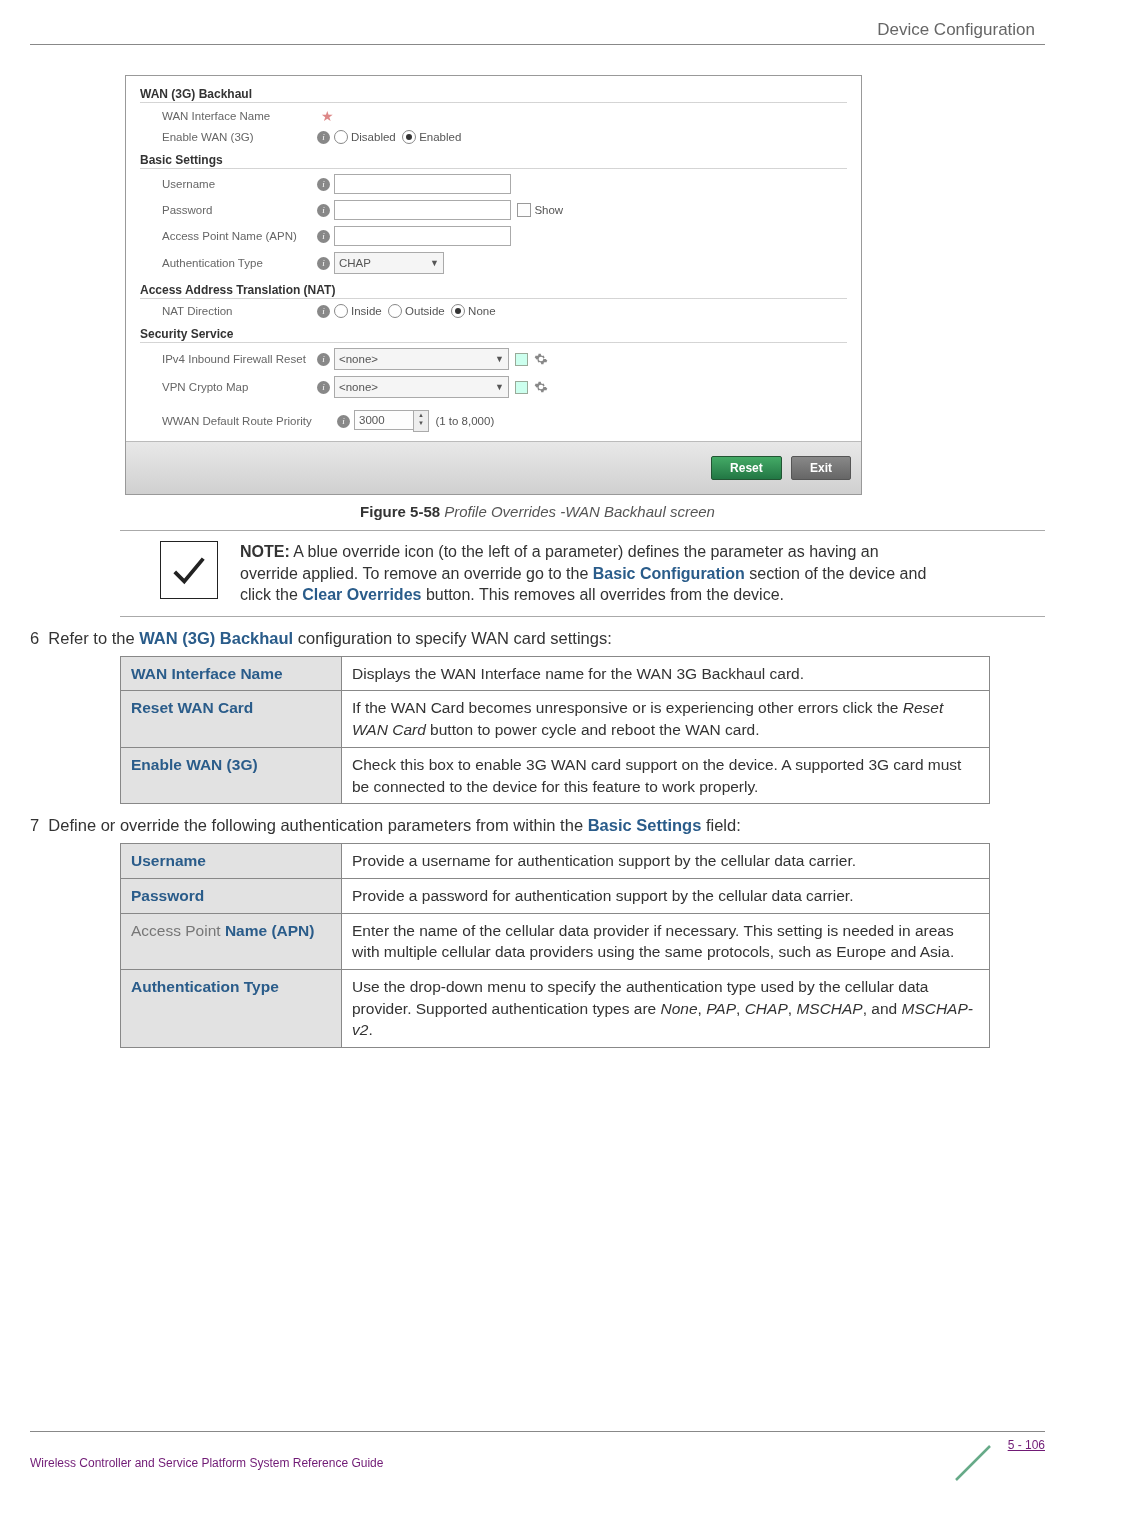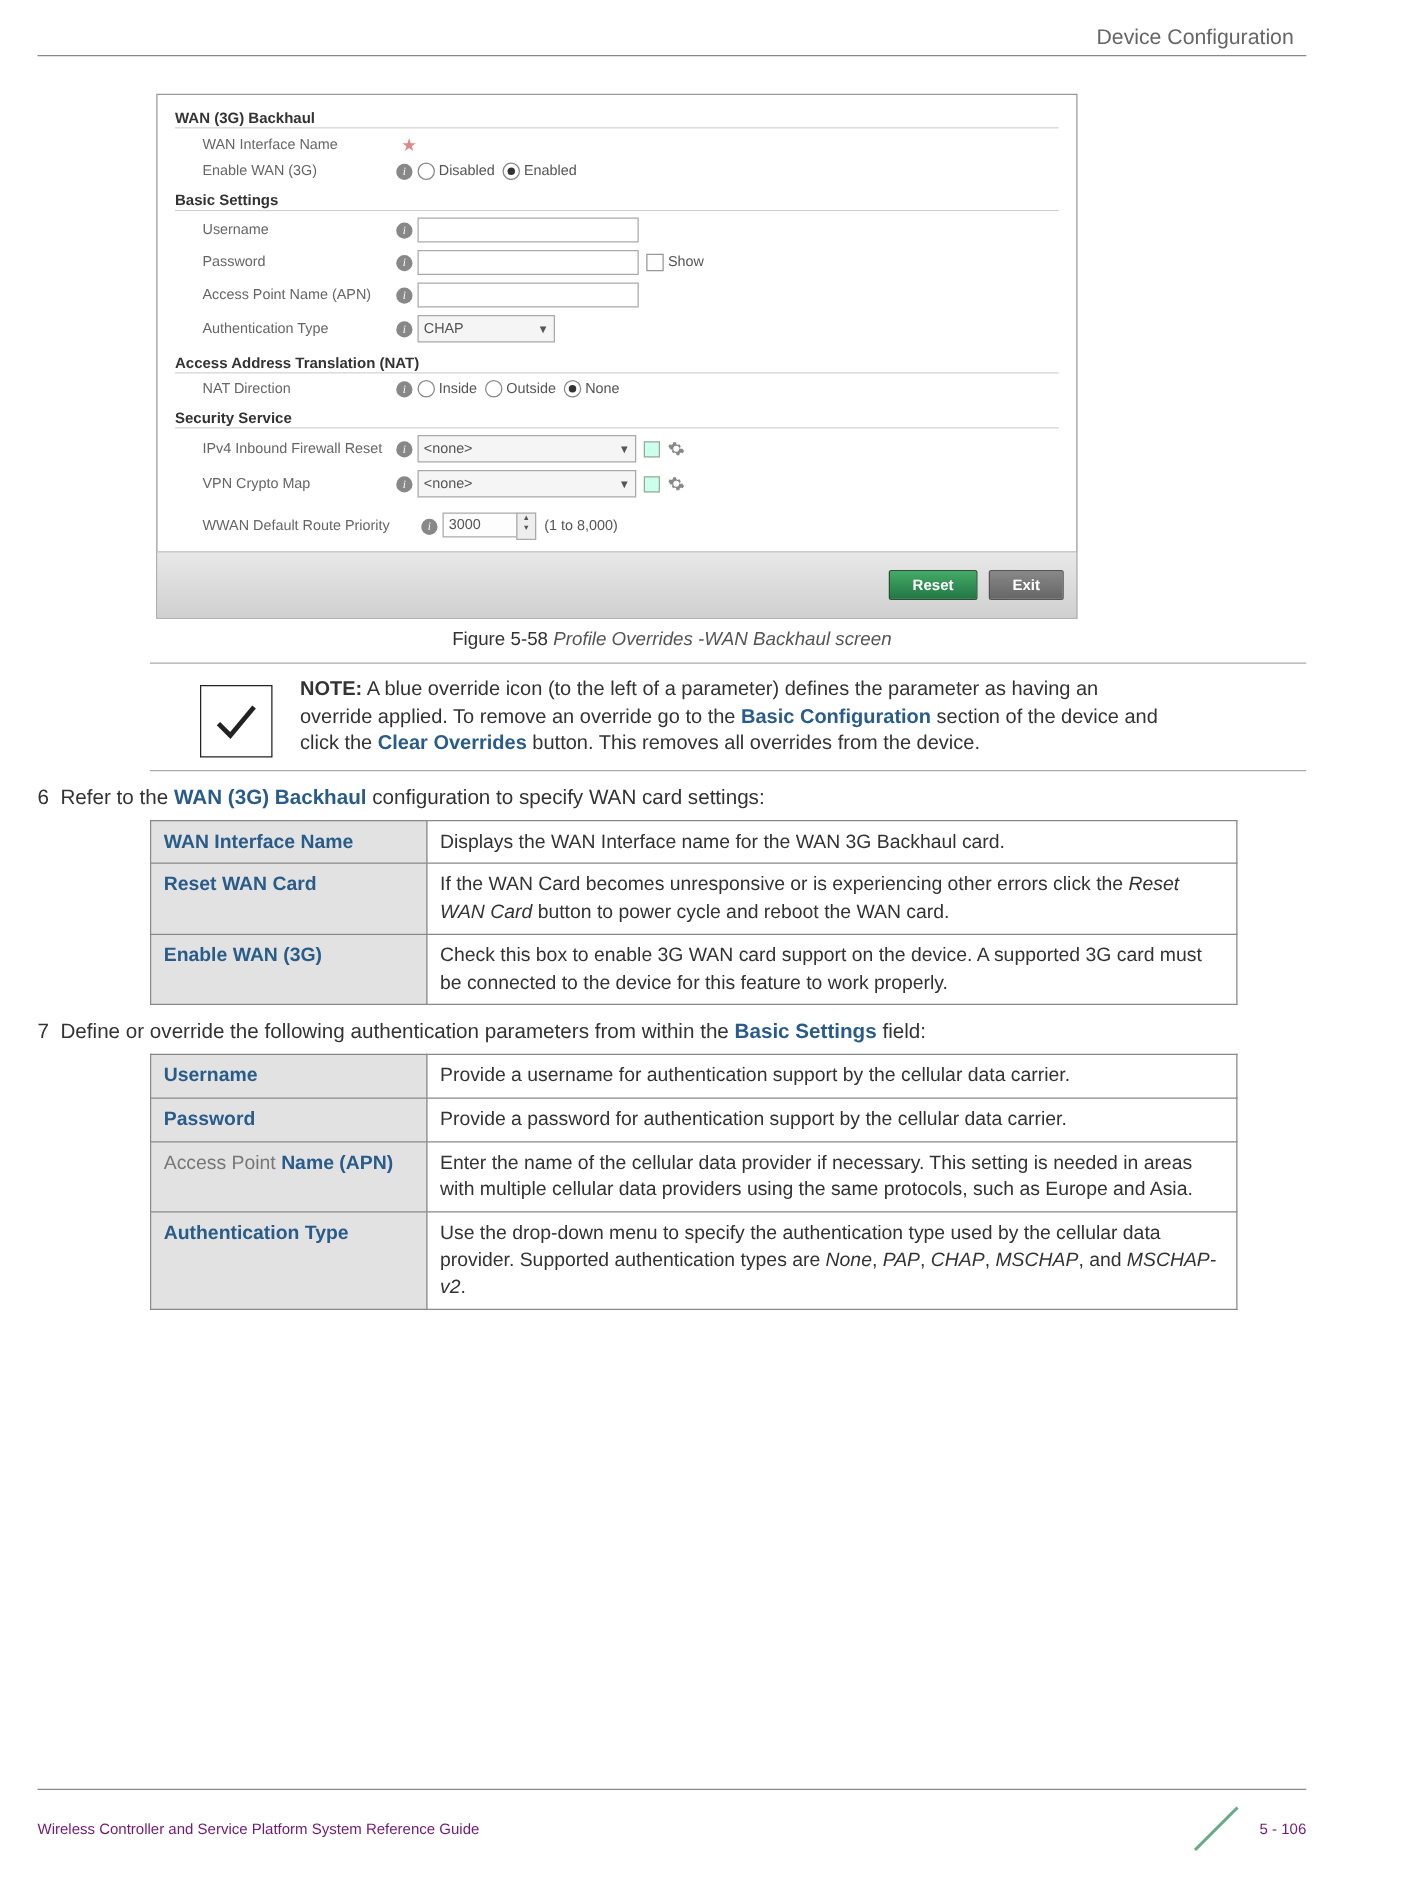--- a/index.html
+++ b/index.html
@@ -194,27 +194,27 @@
     border: 1px solid #253;
     border-radius: 2px;
     margin-left: 6px;
   }
   .btn.gray { background: linear-gradient(#888, #666); border-color: #555; }
   .caption {
     text-align: center;
     margin: 8px 0 10px 0;
     font-size: 15px;
   }
-  .caption .fig { font-weight: normal; }
+  .caption .fig { font-weight: bold; }
   .caption .txt { font-style: italic; color: #555; }
   .hr-light { border: none; border-top: 1px solid #aaa; margin: 6px 0 6px 90px; }
   .note-block {
     display: flex;
     margin: 10px 0 10px 130px;
-    align-items: flex-end;
+    align-items: flex-start;
   }
   .check-box {
     width: 56px;
     height: 56px;
     border: 1.5px solid #222;
     display: flex;
     align-items: center;
     justify-content: center;
     margin-right: 22px;
     flex: 0 0 auto;
@@ -249,21 +249,21 @@
   }
   .italic { font-style: italic; }
   .footer {
     position: absolute;
     bottom: 30px;
     left: 30px;
     right: 55px;
   }
   .footer-rule { border: none; border-top: 1px solid #888; margin: 0 0 6px 0; }
   .footer-row { display: flex; justify-content: space-between; align-items: center; font-size: 12px; color: #701a75; }
-  .page-num-wrap { display: flex; align-items: center; gap: 10px; }
+  .page-num-wrap { display: flex; align-items: flex-start; gap: 10px; text-decoration: underline; }
   .slash-icon { width: 50px; height: 50px; }
   .slash-icon svg { width: 50px; height: 50px; }
 </style>
 </head>
 <body>
 
 <div class="page">
   <div class="header-right">Device Configuration</div>
   <hr class="header-rule">
 

